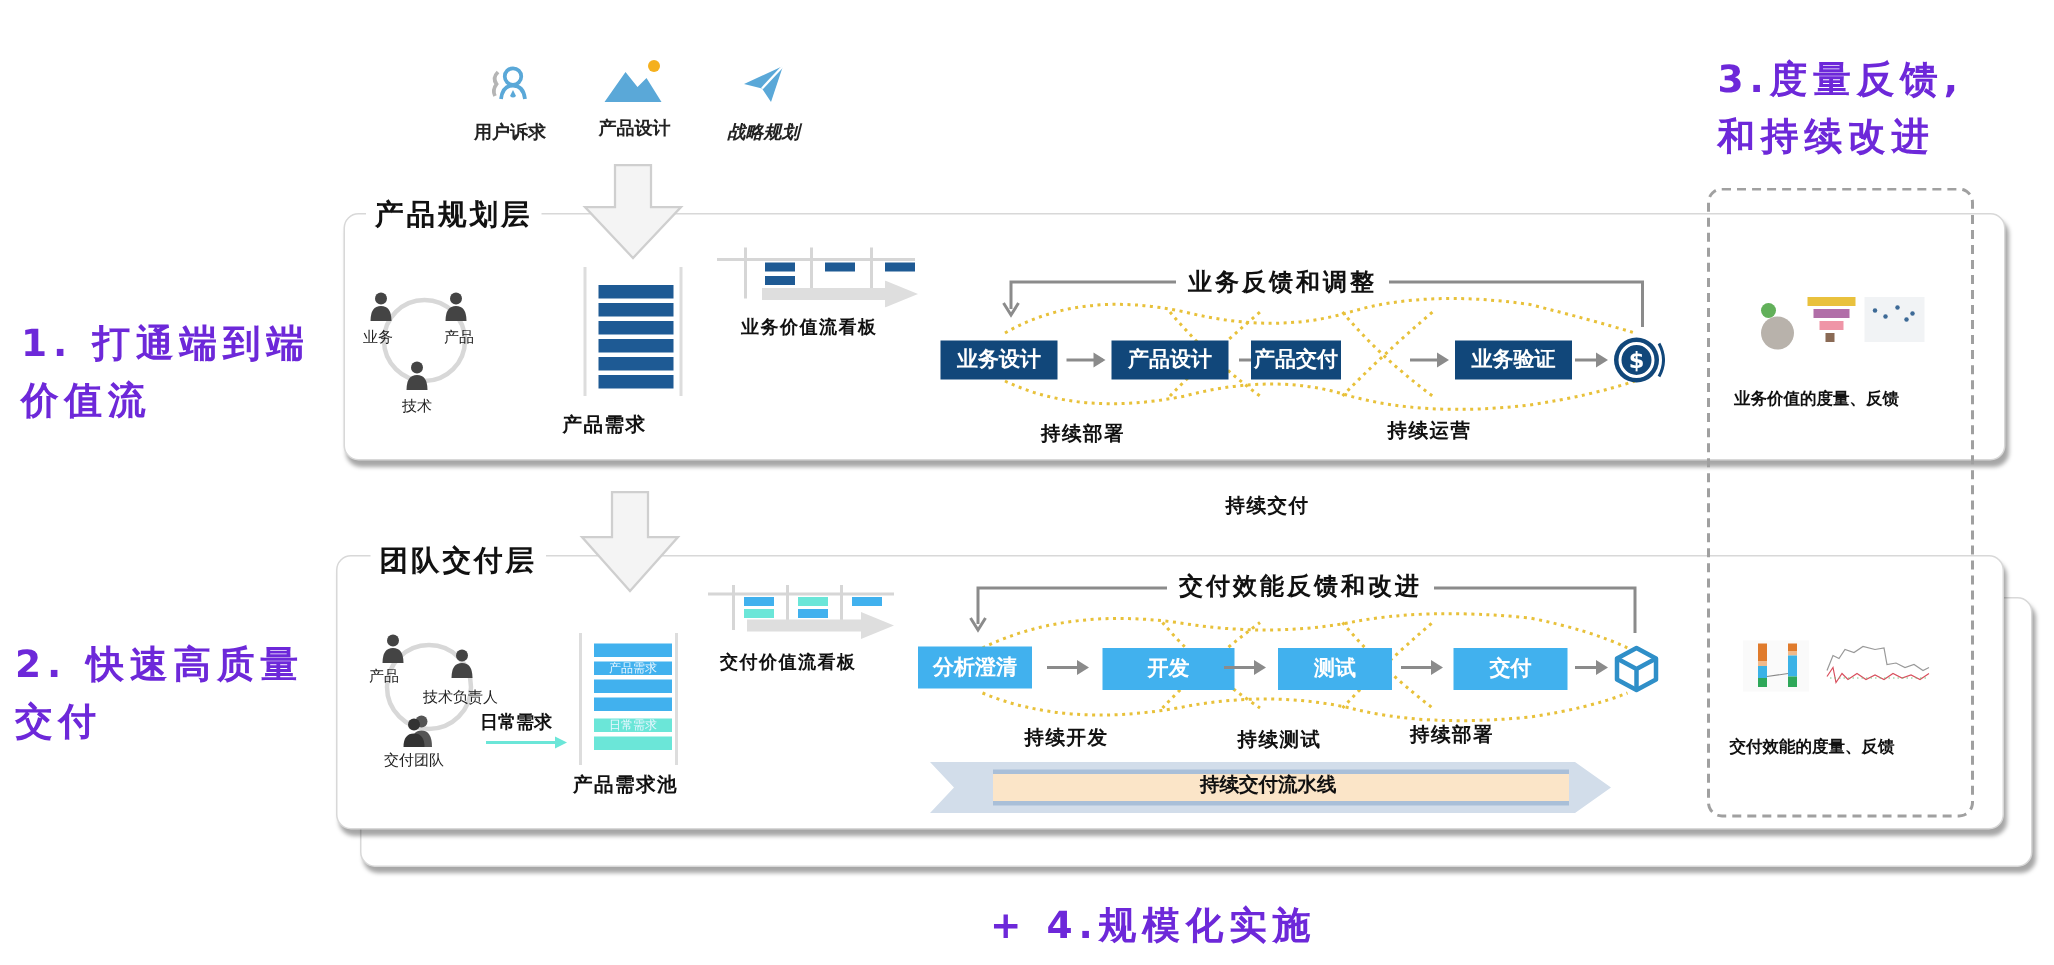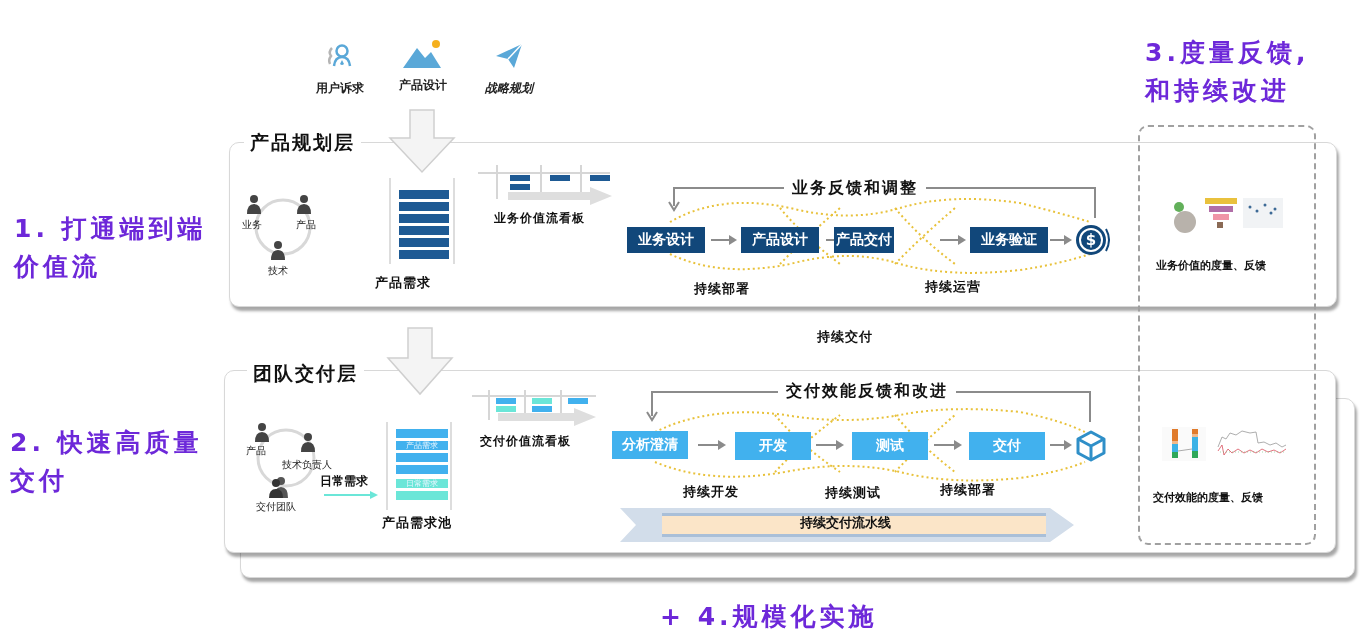--- a/index.html
+++ b/index.html
@@ -236,21 +236,21 @@
   <path d="M45 82 Q100 105 175 92 Q235 80 290 92 Q340 105 410 98 Q450 92 475 82" stroke="#e8c13a" stroke-width="2" stroke-dasharray="2 3" fill="none"></path>
   <path d="M165 35 Q190 65 230 92" stroke="#e8c13a" stroke-width="2" stroke-dasharray="2 3" fill="none"></path>
   <path d="M165 92 Q190 65 230 35" stroke="#e8c13a" stroke-width="2" stroke-dasharray="2 3" fill="none"></path>
   <path d="M285 35 Q310 65 345 92" stroke="#e8c13a" stroke-width="2" stroke-dasharray="2 3" fill="none"></path>
   <path d="M285 92 Q310 65 345 35" stroke="#e8c13a" stroke-width="2" stroke-dasharray="2 3" fill="none"></path>
 </svg>
 <div class="abs bold" style="left:778px;top:381px;background:#fff;padding:0 8px;font-size:16px;letter-spacing:2px;">交付效能反馈和改进</div>
 
 <div class="step light" style="left:612px;top:431px;width:76px;height:28px;">分析澄清</div>
 <div class="arrow-r" style="left:698px;top:444px;width:26px;"></div>
-<div class="step light" style="left:735px;top:432px;width:76px;height:28px;">开发</div>
+<div class="step light" style="left:735px;top:432px;width:88px;height:28px;">开发</div>
 <div class="arrow-r" style="left:816px;top:444px;width:26px;"></div>
 <div class="step light" style="left:852px;top:432px;width:76px;height:28px;">测试</div>
 <div class="arrow-r" style="left:934px;top:444px;width:26px;"></div>
 <div class="step light" style="left:969px;top:432px;width:76px;height:28px;">交付</div>
 <div class="arrow-r" style="left:1050px;top:444px;width:20px;"></div>
 <svg class="abs" style="left:1075px;top:429px;" width="32" height="34" viewBox="0 0 32 34">
   <path d="M16 3 L29 10 V24 L16 31 L3 24 V10 Z" fill="none" stroke="#2f8fc8" stroke-width="3" stroke-linejoin="round"></path>
   <path d="M3 10 L16 17 L29 10 M16 17 V31" fill="none" stroke="#2f8fc8" stroke-width="3" stroke-linejoin="round"></path>
 </svg>
 

